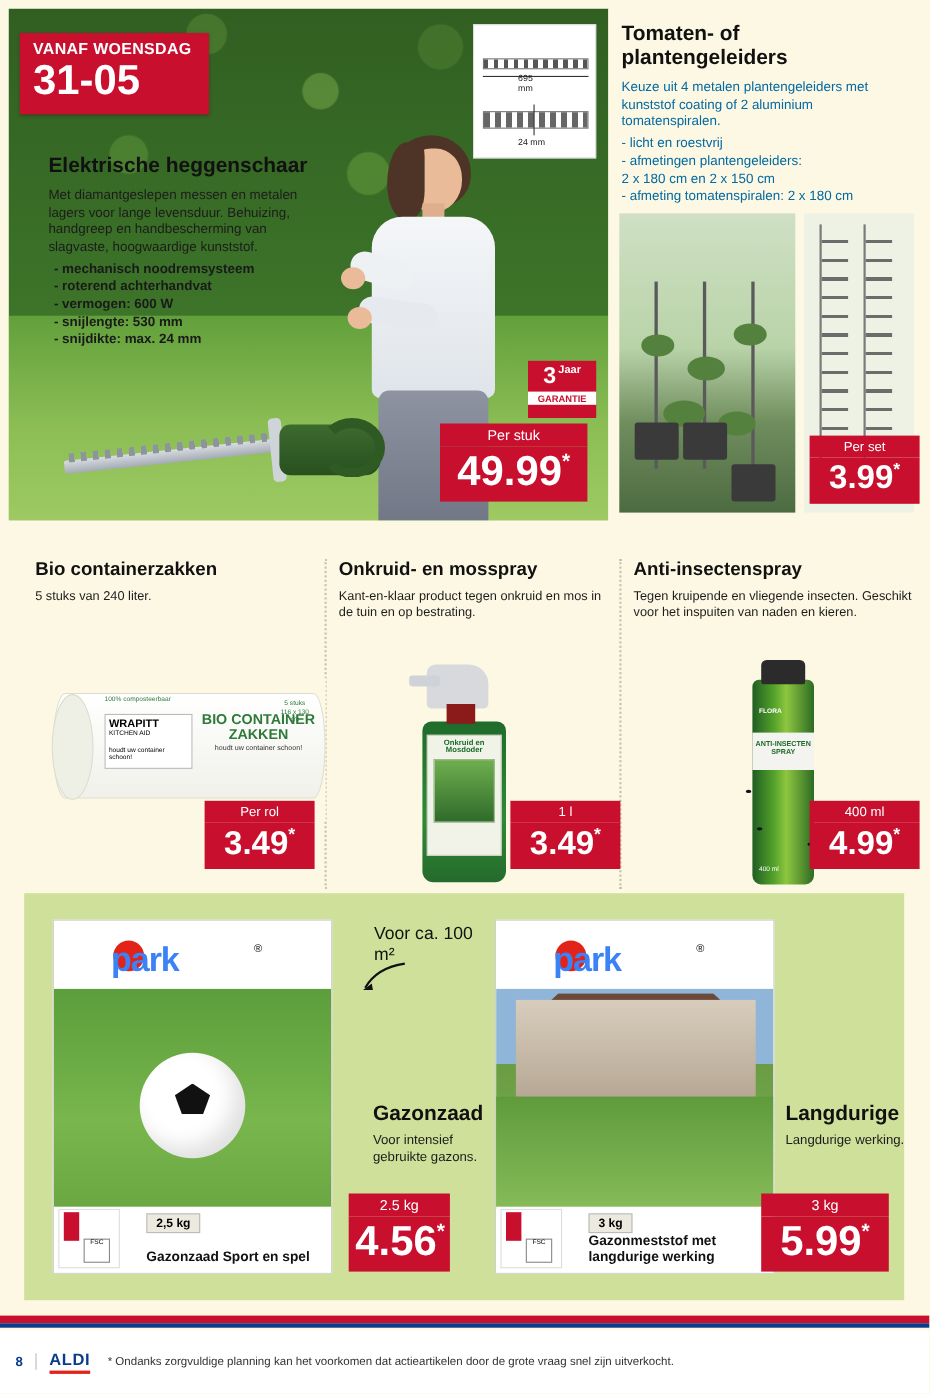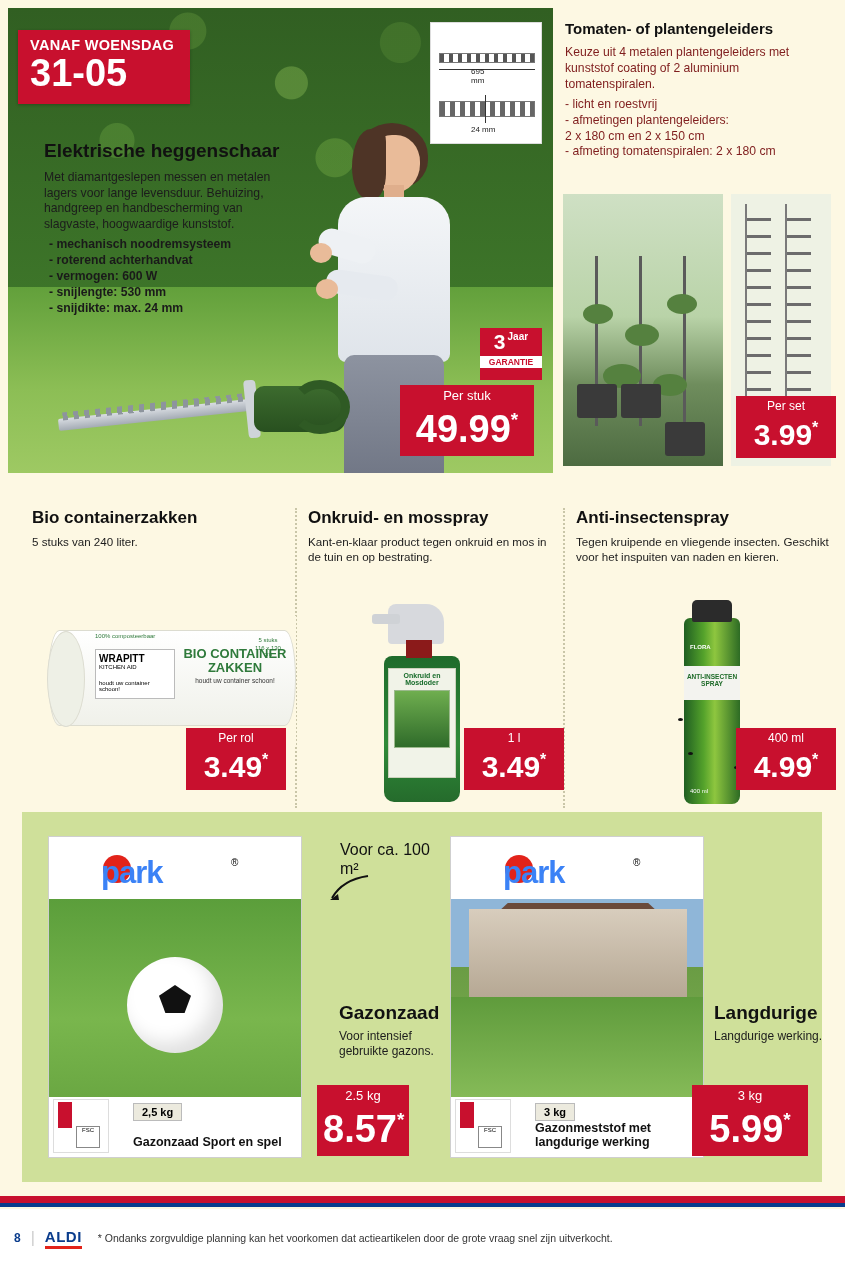--- a/index.html
+++ b/index.html
@@ -136,22 +136,22 @@
   .pb-insect { left:736px; top:728px; width:100px; }
   .pb-zaad { left:317px; top:1085px; width:92px; }
   .pb-mest { left:692px; top:1085px; width:116px; }
 
   .pb-small .amt .v { font-size:30px; }
   .pb-small .amt .star { font-size:16px; }
   .pb-small .cap { font-size:12px; }
 
   
   .tomato-panel { position:absolute; left:553px; top:8px; width:284px; height:465px; background:#fdf8e3; }
-  .tomato-panel h2 { margin:12px 12px 8px 12px; font-size:15px; font-weight:bold; color:#111; line-height:1.15; }
-  .tomato-panel .body { margin:0 12px; font-size:12.2px; line-height:1.3; color:#7f1d1d; }
+  .tomato-panel h2 { margin:12px 12px 8px 12px; font-size:19px; font-weight:bold; color:#111; line-height:1.15; }
+  .tomato-panel .body { margin:0 12px; font-size:12.2px; line-height:1.3; color:#0369a1; }
   .tomato-img {
     position:absolute; left:10px; top:186px; width:160px; height:272px;
     background: linear-gradient(180deg,#cfe0c4 0%, #b9d3a8 45%, #6f8d5d 70%, #4d6b41 100%);
     overflow:hidden;
   }
   .tomato-img .pot { position:absolute; bottom:10px; width:40px; height:34px; background:#3a3a3a; border-radius:3px; }
   .tomato-img .pot.p1 { left:14px; } .tomato-img .pot.p2 { left:58px; } .tomato-img .pot.p3 { left:102px; }
   .tomato-img .stake { position:absolute; bottom:40px; width:3px; height:170px; background:#5a5a5a; }
   .tomato-img .stake.s1{left:32px;} .tomato-img .stake.s2{left:76px;} .tomato-img .stake.s3{left:120px;}
   .tomato-img .leaf { position:absolute; background:#55813f; border-radius:50%; }
@@ -510,21 +510,21 @@
     </div>
     <div class="pitch p2">
       <h3>Langdurige</h3>
       <p>Langdurige werking.</p>
     </div>
   </div>
 
   <div class="price-block pb-zaad">
     <div class="cap">2.5 kg</div>
     <div class="amt">
-      <span class="v">8.57</span><span class="star">*</span>
+      <span class="v">4.56</span><span class="star">*</span>
     </div>
   </div>
   <div class="price-block pb-mest">
     <div class="cap">3 kg</div>
     <div class="amt">
       <span class="v">5.99</span><span class="star">*</span>
     </div>
   </div>
 
   <div class="footer-stripe"></div>

